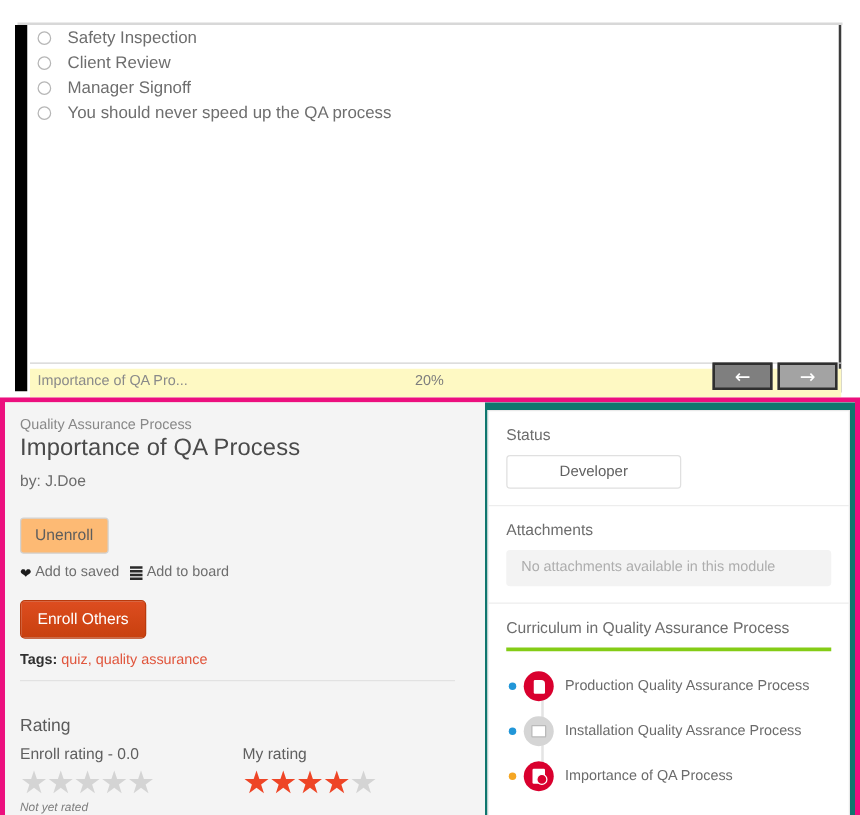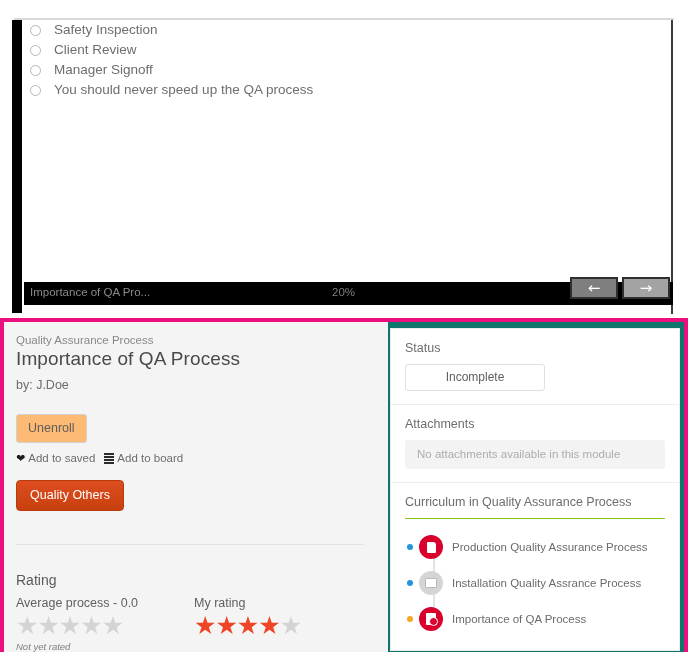--- a/index.html
+++ b/index.html
@@ -78,24 +78,24 @@
 
   #quiz-footer-rule {
     position: absolute;
     left: 24px; top: 274px;
     width: 649px;
     height: 1px;
     background: #d2d2d2;
   }
   #quiz-footer {
     position: absolute;
-    left: 24px; top: 266px;
+    left: 24px; top: 279px;
     width: 649px;
     height: 23px;
-    background: #000000;
+    background: #fef9c3;
   }
   #quiz-module-name {
     position: absolute;
     left: 6px; top: 4px;
     font-size: 11.5px;
     color: #8a8a8a;
     white-space: nowrap;
   }
   #quiz-progress-pct {
     position: absolute;
@@ -318,21 +318,21 @@
     font-size: 11.5px;
     color: #adadad;
     background: #f3f3f3;
     border-radius: 3px;
   }
   #curriculum-heading {
     font-size: 12.5px;
     color: #6d6d6d;
     margin: 0 0 0 0;
     padding-bottom: 9px;
-    border-bottom: 1px solid #84cc16;
+    border-bottom: 3px solid #84cc16;
   }
   #curriculum-list {
     position: relative;
     margin-top: 10px;
     padding-left: 2px;
   }
   .curriculum-item {
     position: relative;
     display: flex;
     align-items: center;
@@ -457,31 +457,35 @@
             <span class="board-icon">
                 <i></i>
                 <i></i>
                 <i></i>
                 <i></i>
               </span>
             <span>Add to board</span>
           </span>
         </div>
 
-        <div id="enroll-others-button">Quality Others</div>
-
+        <div id="enroll-others-button">Enroll Others</div>
+
+        <div id="tags-row">
+          <span class="tags-label">Tags:</span>
+          <span class="tags-values">quiz, quality assurance</span>
+        </div>
 
         <div id="left-divider"></div>
 
         <div id="rating-section">
           <div id="rating-heading">Rating</div>
           <div id="rating-columns">
 
             <div id="average-rating-block">
-              <div class="rating-caption">Average process - 0.0</div>
+              <div class="rating-caption">Enroll rating - 0.0</div>
               <div class="stars">
                 <span class="star empty">★</span>
                 <span class="star empty">★</span>
                 <span class="star empty">★</span>
                 <span class="star empty">★</span>
                 <span class="star empty">★</span>
               </div>
               <div id="not-yet-rated">Not yet rated</div>
             </div>
 
@@ -498,21 +502,21 @@
 
           </div>
         </div>
       </div>
 
       <div id="detail-right">
         <div id="side-card">
 
           <div class="side-section">
             <div class="side-heading">Status</div>
-            <div id="status-pill">Incomplete</div>
+            <div id="status-pill">Developer</div>
           </div>
 
           <div class="side-section">
             <div class="side-heading">Attachments</div>
             <div id="attachments-empty">No attachments available in this module</div>
           </div>
 
           <div class="side-section">
             <div id="curriculum-heading">Curriculum in Quality Assurance Process</div>
             <div id="curriculum-list">

